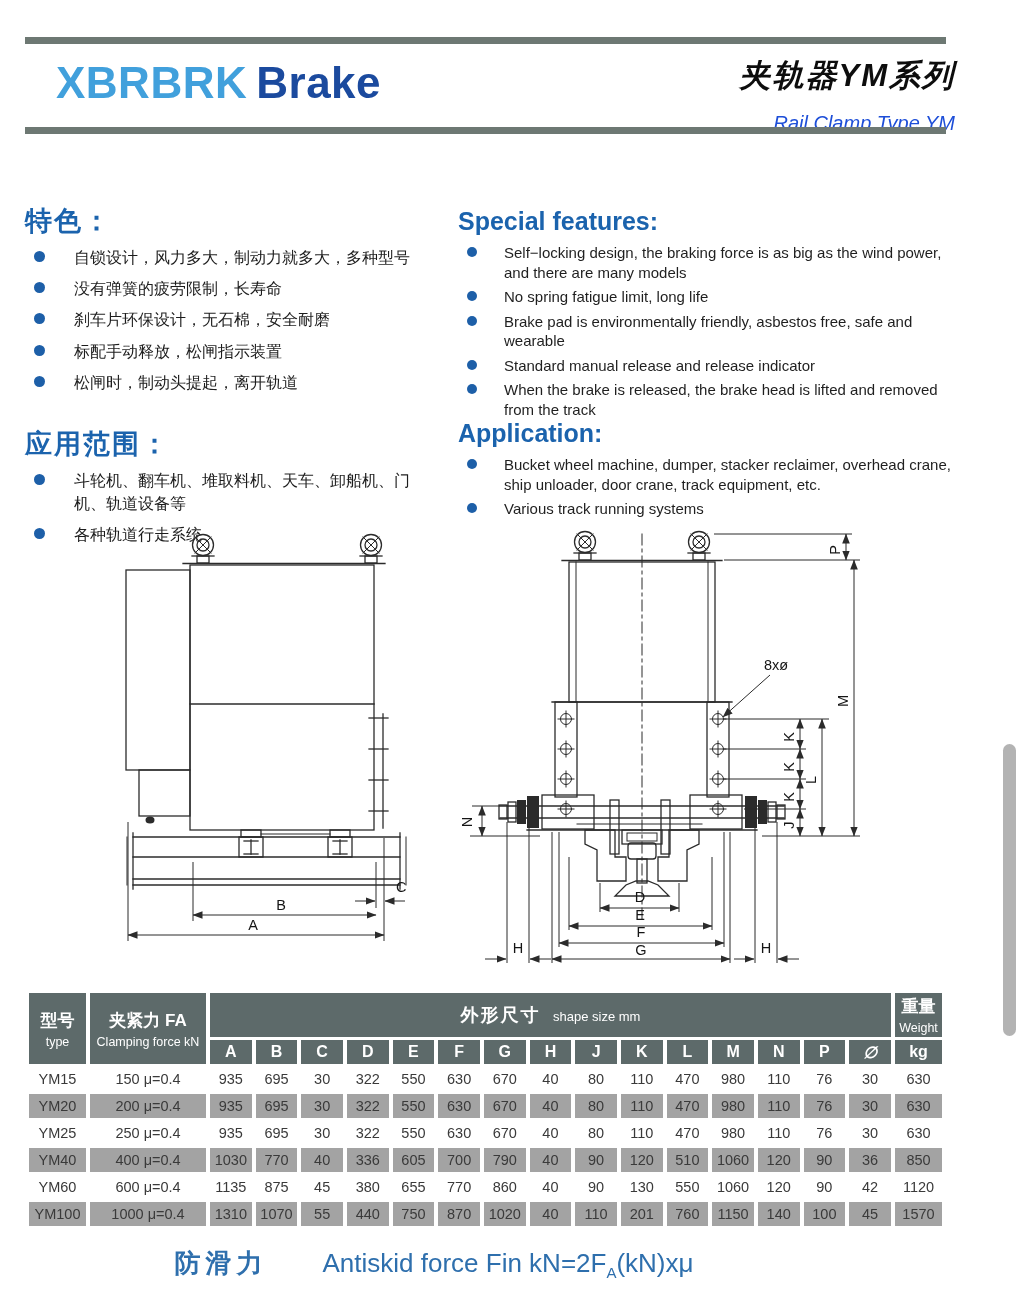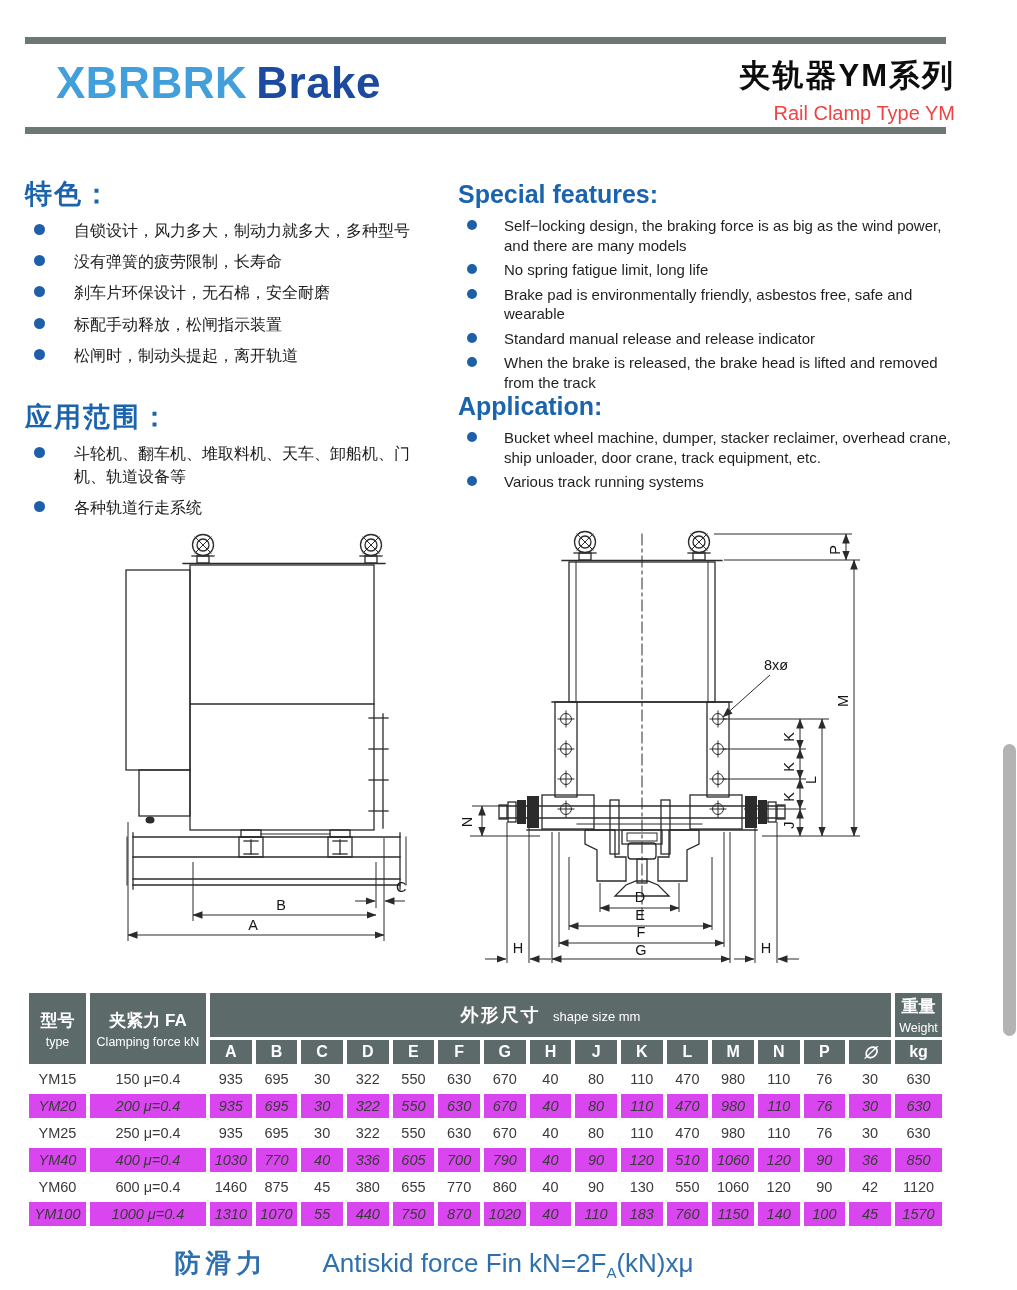--- a/index.html
+++ b/index.html
@@ -7,25 +7,25 @@
   #page { position:absolute; inset:0; background:#fff; }
 
   .bar { position:absolute; left:25px; width:921px; height:7px; background:#6d7873; }
   #bar-top { top:37px; }
   #bar-mid { top:127px; }
 
   #logo { position:absolute; left:56px; top:58px; font-size:44px; letter-spacing:0.5px; white-space:nowrap; }
   #logo .p1 { color:#41a0dc; font-weight:600; }
   #logo .p2 { color:#1b4a9e; font-weight:700; margin-left:9px; }
 
-  #titles { position:absolute; right:62px; top:55px; text-align:right; }
+  #titles { position:absolute; right:62px; top:55px; text-align:right;font-style:italic; }
   #title-cn { font-size:31px; font-weight:700; color:#0d0d0d; letter-spacing:2px; }
-  #title-en { font-size:20px; color:#ef4444; margin-top:5px; }
-
-  .sec { position:absolute; }
+  #title-en { font-size:20px; color:#1d4ed8; margin-top:15px; }
+
+  .sec { position:absolute;margin-top:27px; }
   .sec-heading { color:#1b63ad; font-weight:700; }
   .cn-heading { font-size:27px; letter-spacing:2px; }
   .en-heading { font-size:25px; }
   .bullets { margin-top:7px; }
   .bullet-item { position:relative; padding-left:49px; margin-bottom:8px; font-size:16px; color:#1c1c1c; line-height:1.45; }
   .en .bullet-item { font-size:15px; padding-left:46px; margin-bottom:5px; color:#1f1f1f; line-height:1.3; }
   .dot { position:absolute; left:9px; top:5px; width:11px; height:11px; border-radius:50%; background:#1d5fa8; }
   .en .dot { width:10px; height:10px; top:4px; }
 
   #features-cn { left:25px; top:176px; width:420px; }
@@ -43,21 +43,21 @@
   #spec-table { position:absolute; left:25px; top:990px; width:921px; border-collapse:separate; border-spacing:4px 3px; table-layout:fixed; }
   #spec-table th { background:#5d6a6a; color:#fff; font-weight:700; text-align:center; vertical-align:middle; padding:0; }
   .th-size { height:44px; }
   .th-size .cn { font-size:18px; letter-spacing:2px; }
   .th-size .en-sm { font-size:13px; font-weight:400; margin-left:8px; letter-spacing:0; }
   .th-wide .cn { font-size:17px; }
   .th-wide .sub { display:block; font-size:12.5px; font-weight:400; margin-top:3px; }
   .th-letter, .th-kg { height:24px; font-size:16px; }
   .th-letter.dia { font-style:italic; font-weight:400; }
   #spec-table td { background:#fff; text-align:center; font-size:14.5px; color:#3a3a3a; height:24px; padding:0; white-space:nowrap; }
-  #spec-table tr.stripe td { background:#d946ef;font-style:italic; }
+  #spec-table tr.stripe td { background:#a3a3a3; }
   td.c-type-cell { font-size:15px; color:#333; }
   td.c-force-cell { font-size:15px; color:#333; }
 
   #footer { position:absolute; left:0; top:1246px; width:868px; text-align:center; color:#2e6fad; font-size:26px; white-space:nowrap; }
   #footer .f-cn { font-weight:600; letter-spacing:5px; margin-right:55px; }
   #footer sub { font-size:15px; }
 
   #scroll-thumb { position:absolute; right:1px; top:744px; width:13px; height:292px; background:#b3b3b3; border-radius:7px; }
 </style>
 </head>
@@ -444,21 +444,21 @@
           <td>510</td>
           <td>1060</td>
           <td>120</td>
           <td>90</td>
           <td>36</td>
           <td>850</td>
         </tr>
         <tr>
           <td class="c-type-cell">YM60</td>
           <td class="c-force-cell"><span>600</span> <span>μ=0.4</span></td>
-          <td>1460</td>
+          <td>1135</td>
           <td>875</td>
           <td>45</td>
           <td>380</td>
           <td>655</td>
           <td>770</td>
           <td>860</td>
           <td>40</td>
           <td>90</td>
           <td>130</td>
           <td>550</td>
@@ -473,21 +473,21 @@
           <td class="c-force-cell"><span>1000</span> <span>μ=0.4</span></td>
           <td>1310</td>
           <td>1070</td>
           <td>55</td>
           <td>440</td>
           <td>750</td>
           <td>870</td>
           <td>1020</td>
           <td>40</td>
           <td>110</td>
-          <td>183</td>
+          <td>201</td>
           <td>760</td>
           <td>1150</td>
           <td>140</td>
           <td>100</td>
           <td>45</td>
           <td>1570</td>
         </tr>
       </tbody>
   </table>
 

